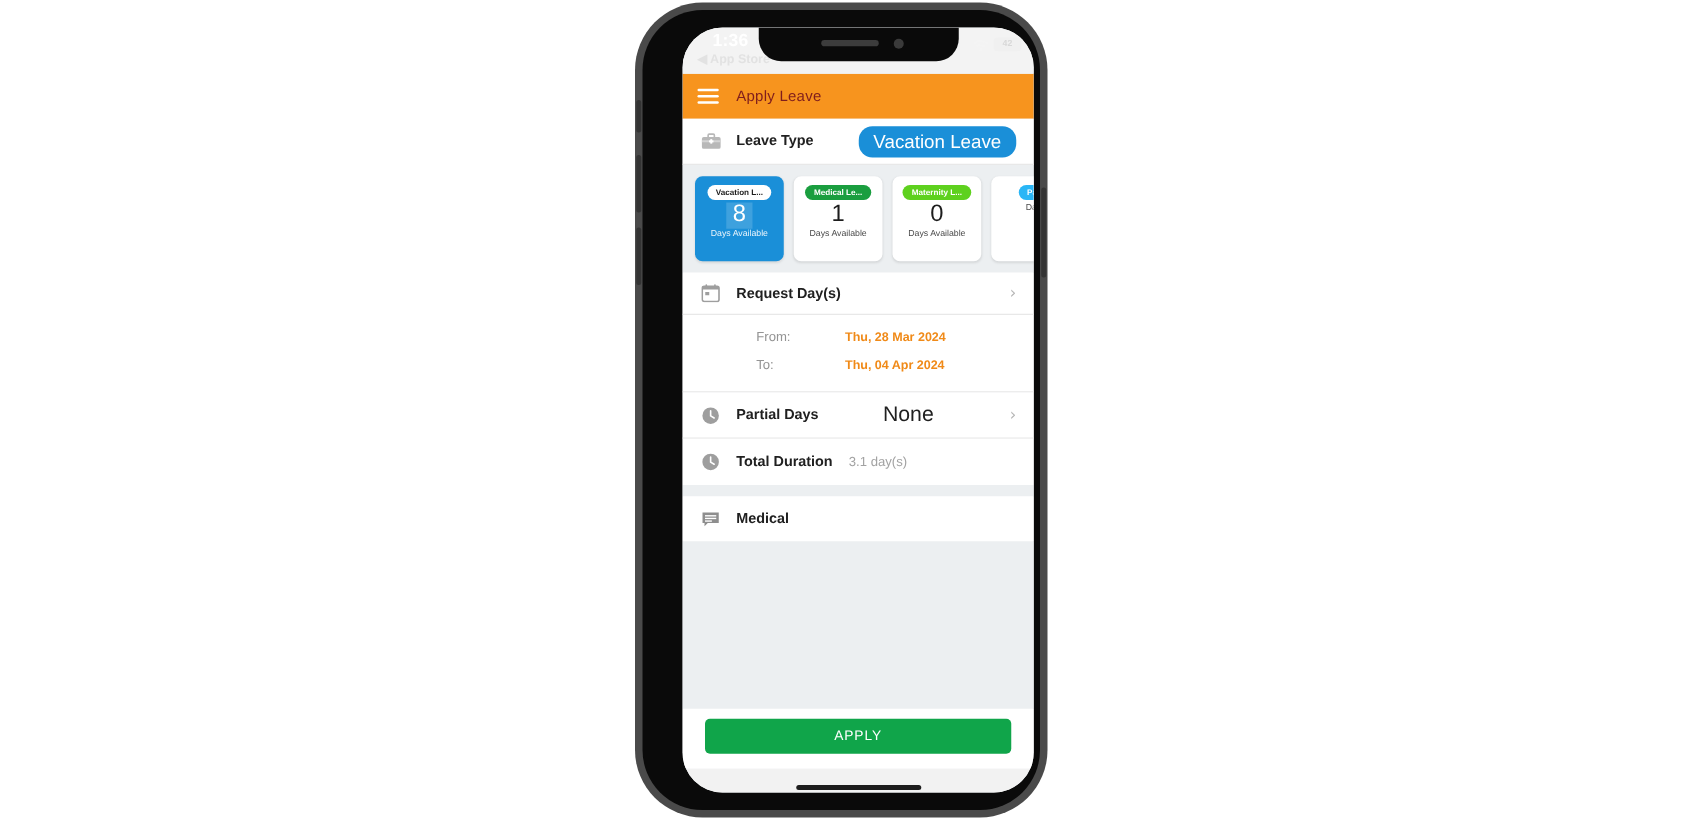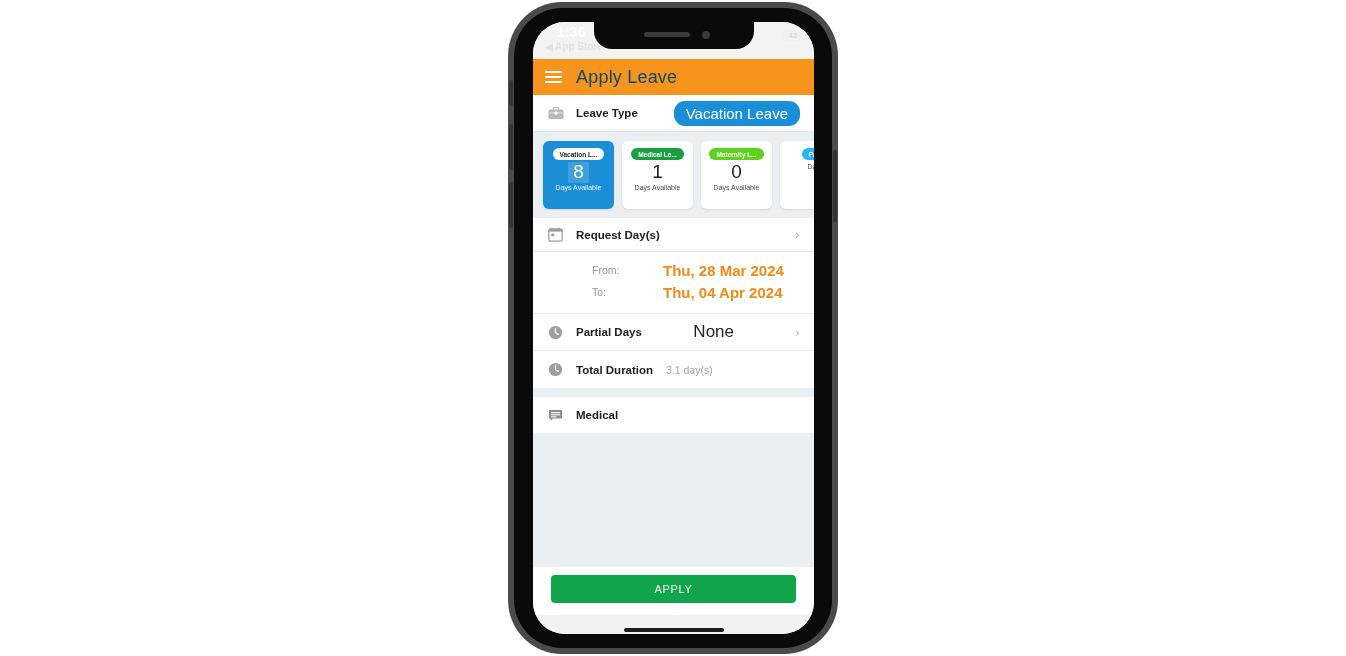--- a/index.html
+++ b/index.html
@@ -33,21 +33,21 @@
     position: absolute;
     left: 6px;
     top: 6px;
     right: 6px;
     bottom: 6px;
     background: #0a0a0a;
     border-radius: 48px;
   }
   .screen {
     position: absolute;
-    left: 25px;
+    left: 38px;
     top: 20px;
     width: 281px;
     height: 612px;
     background: #eceff1;
     border-radius: 32px;
     overflow: hidden;
   }
   
   .btn-side {
     position: absolute;
@@ -158,22 +158,22 @@
     justify-content: space-between;
     cursor: pointer;
   }
   .hamburger span {
     display: block;
     height: 2px;
     background: #ffffff;
     border-radius: 1px;
   }
   .appbar-title {
-    color: #0c4a6e;
-    font-size: 18px;
+    color: #7f1d1d;
+    font-size: 12px;
     letter-spacing: 0.2px;
   }
 
   
   .row {
     background: #ffffff;
     display: flex;
     align-items: center;
     padding: 0 14px;
     min-height: 34px;
@@ -271,21 +271,21 @@
     padding: 0 30px;
   }
   .date-key {
     width: 100px;
     font-size: 10.5px;
     color: #949494;
     padding-left: 29px;
     box-sizing: border-box;
   }
   .date-val {
-    font-size: 15px;
+    font-size: 10px;
     color: #f08a18;
     font-weight: bold;
   }
   .daterow-pad-top { padding-top: 8px; }
   .daterow-pad-bot { padding-bottom: 8px; }
 
   .val-plain {
     font-size: 17px;
     color: #202020;
     width: 118px;

